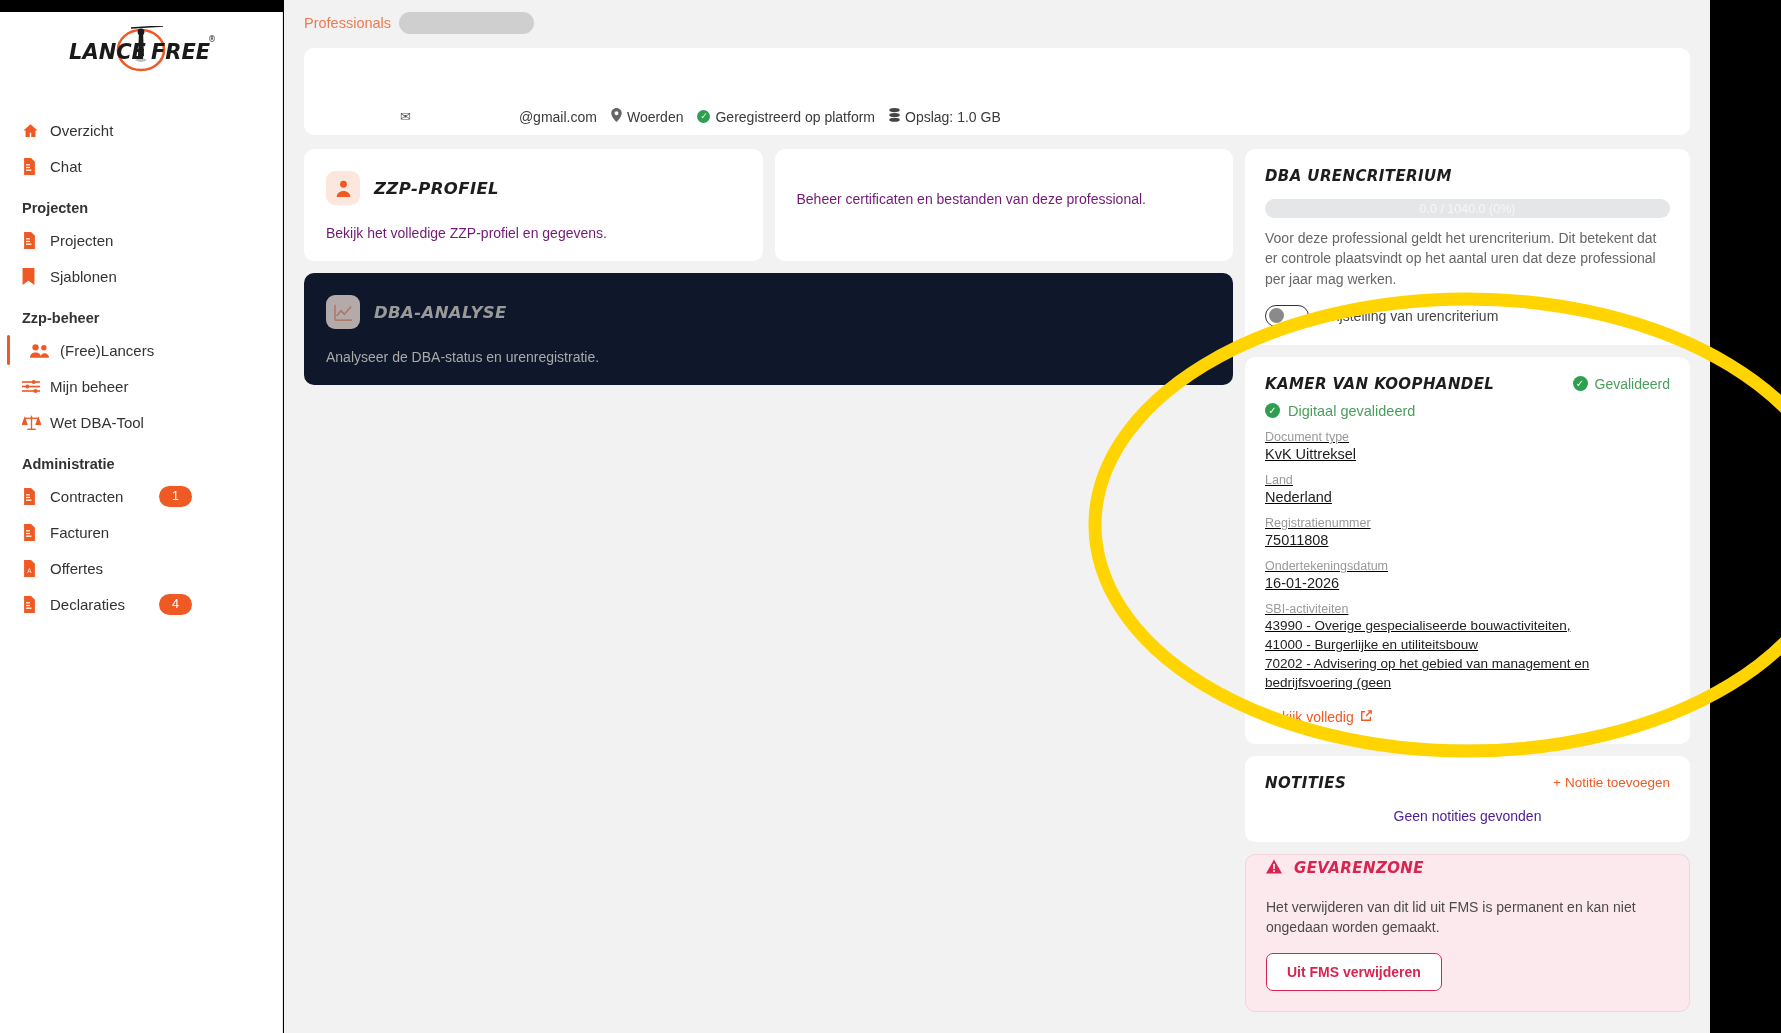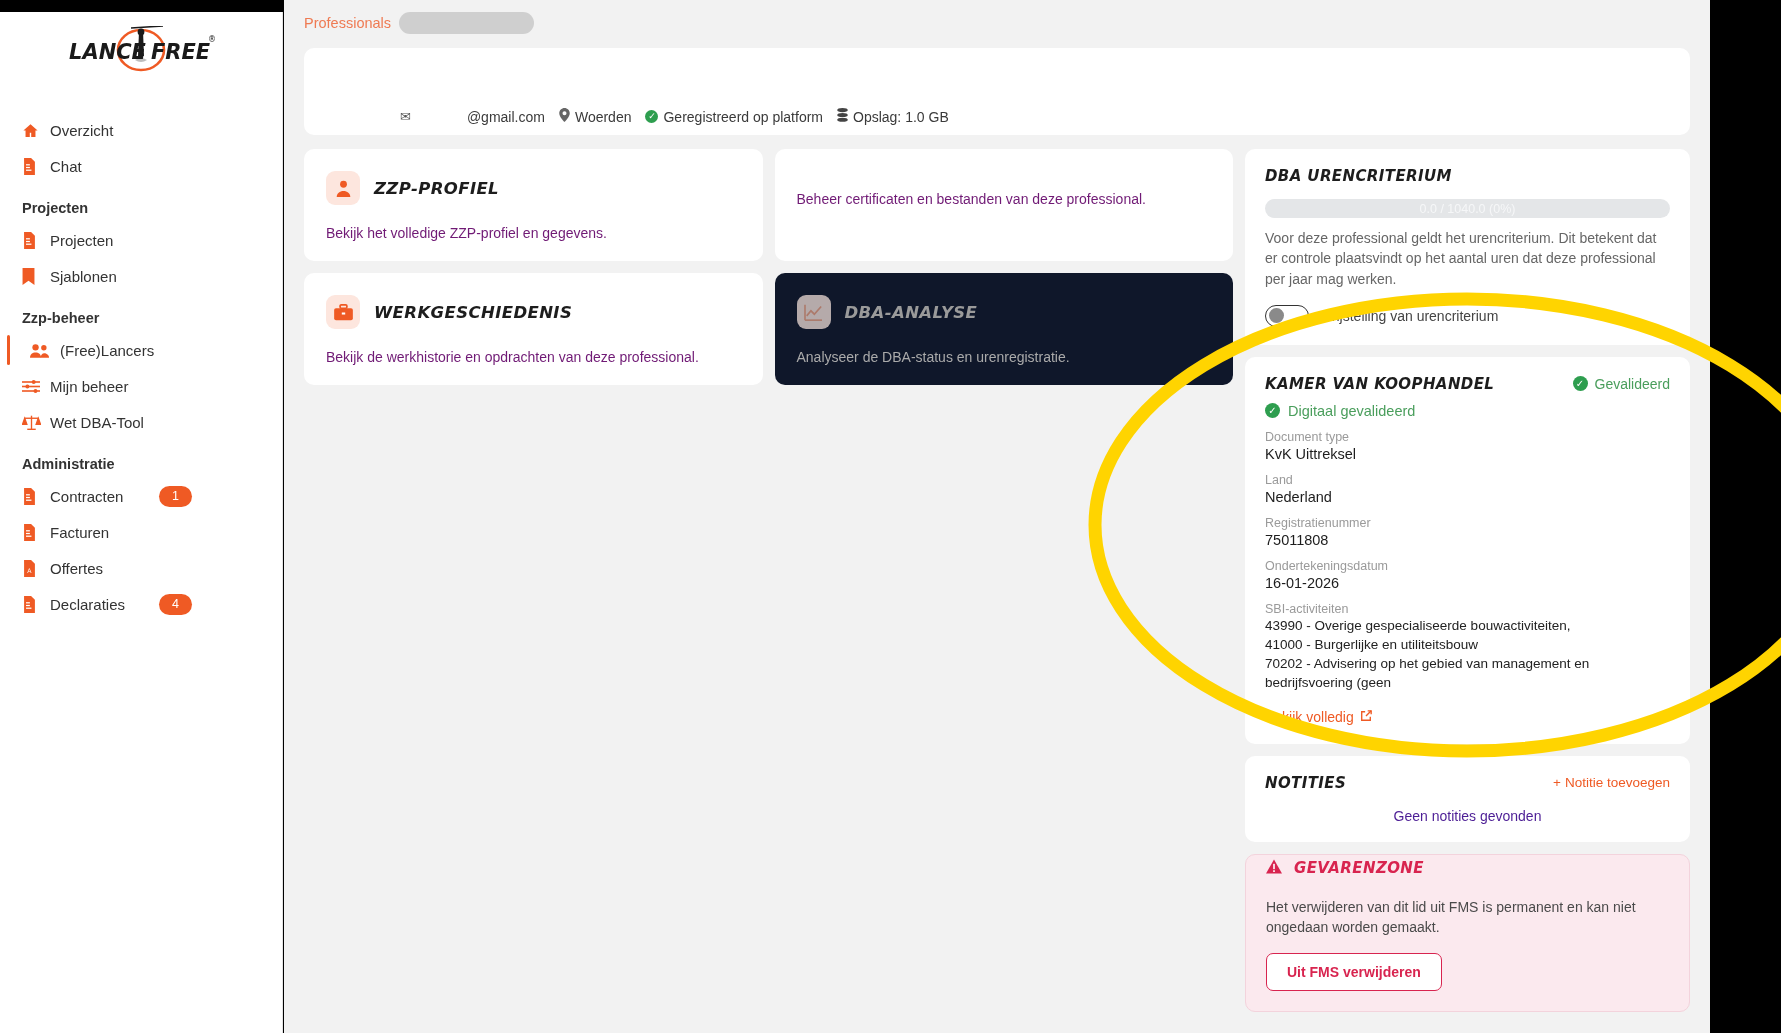--- a/index.html
+++ b/index.html
@@ -67,21 +67,21 @@
   .profile-card {
     margin: 6px 20px 0 20px; background: #fff; border-radius: 10px;
     height: 87px; position: relative;
   }
   .profile-meta {
     position: absolute; left: 0; right: 0; bottom: 10px;
     display: flex; align-items: center; font-size: 14px; color: #3a3a3a;
   }
   .meta-mail-icon { margin-left: 96px; color:#555; font-size: 13px; }
   .meta-item { display:flex; align-items:center; gap:5px; }
-  .meta-email { margin-left: 56px; }
+  .meta-email { margin-left: 108px; }
   .meta-sep { width: 14px; }
   .check-green {
     width: 13px; height: 13px; border-radius: 50%; background: #2e9e4f;
     display:inline-flex; align-items:center; justify-content:center;
     color:#fff; font-size:9px; line-height:1;
   }
 
   
   .content {
     display: flex; gap: 12px; padding: 14px 20px 0 20px;
@@ -138,21 +138,21 @@
   }
   .toggle-label { font-size: 14px; color: #444; }
 
   .validated { display:flex; align-items:center; gap:7px; font-size: 14px; color:#4a9e5c; }
   .digital-valid { display:flex; align-items:center; gap:8px; margin-top: 10px; font-size: 14.5px; color:#4a9e5c; }
   .check-green-lg {
     width: 15px; height: 15px; border-radius: 50%; background: #2e9e4f;
     display:inline-flex; align-items:center; justify-content:center; color:#fff; font-size:10px;
   }
 
-  .field { margin-top: 11px; }
+  .field { margin-top: 11px; text-decoration: underline; }
   .field-label { font-size: 12.5px; color: #9a9a9a; }
   .field-value { font-size: 14.5px; color: #1d1d1d; margin-top: 2px; }
   .sbi-line { font-size: 13.5px; color: #222; line-height: 1.42; }
 
   .link-full {
     display:inline-flex; align-items:center; gap:6px; margin-top: 16px;
     font-size: 14px; color: #ef5a24; cursor: pointer;
   }
 
   .notes-add { font-size: 13.5px; color: #ef5a24; cursor: pointer; display:flex; align-items:center; gap:4px;}
@@ -389,33 +389,20 @@
             </div>
             <div class="tile-desc">Bekijk het volledige ZZP-profiel en gegevens.</div>
           </div>
 
           <div class="tile">
             <div class="tile-desc">Beheer certificaten en bestanden van deze professional.</div>
           </div>
         </div>
 
         <div class="tile-row">
-          <div class="tile">
-            <div class="tile-head">
-              <span class="tile-icon">
-                <svg width="19" height="17" viewBox="0 0 22 20" fill="#ef5a24">
-                    <rect x="7" y="1" width="8" height="4" rx="1.4" fill="none" stroke="#ef5a24" stroke-width="2"></rect>
-                    <rect x="0" y="5" width="22" height="14" rx="2.2"></rect>
-                    <rect x="9" y="10" width="4" height="2.4" fill="#fff"></rect>
-                  </svg>
-              </span>
-              <span class="tile-title">WERKGESCHIEDENIS</span>
-            </div>
-            <div class="tile-desc">Bekijk de werkhistorie en opdrachten van deze professional.</div>
-          </div>
 
           <div class="tile disabled">
             <div class="tile-head">
               <span class="tile-icon">
                 <svg width="19" height="17" viewBox="0 0 22 20" fill="none" stroke="#e9a084" stroke-width="1.9">
                   <polyline points="1,19 1,1"></polyline>
                     <polyline points="1,19 21,19"></polyline>
                   <polyline points="3,14 8,8 12,12 20,3" stroke="#e9a084" stroke-width="2"></polyline>
                 </svg>
               </span>

